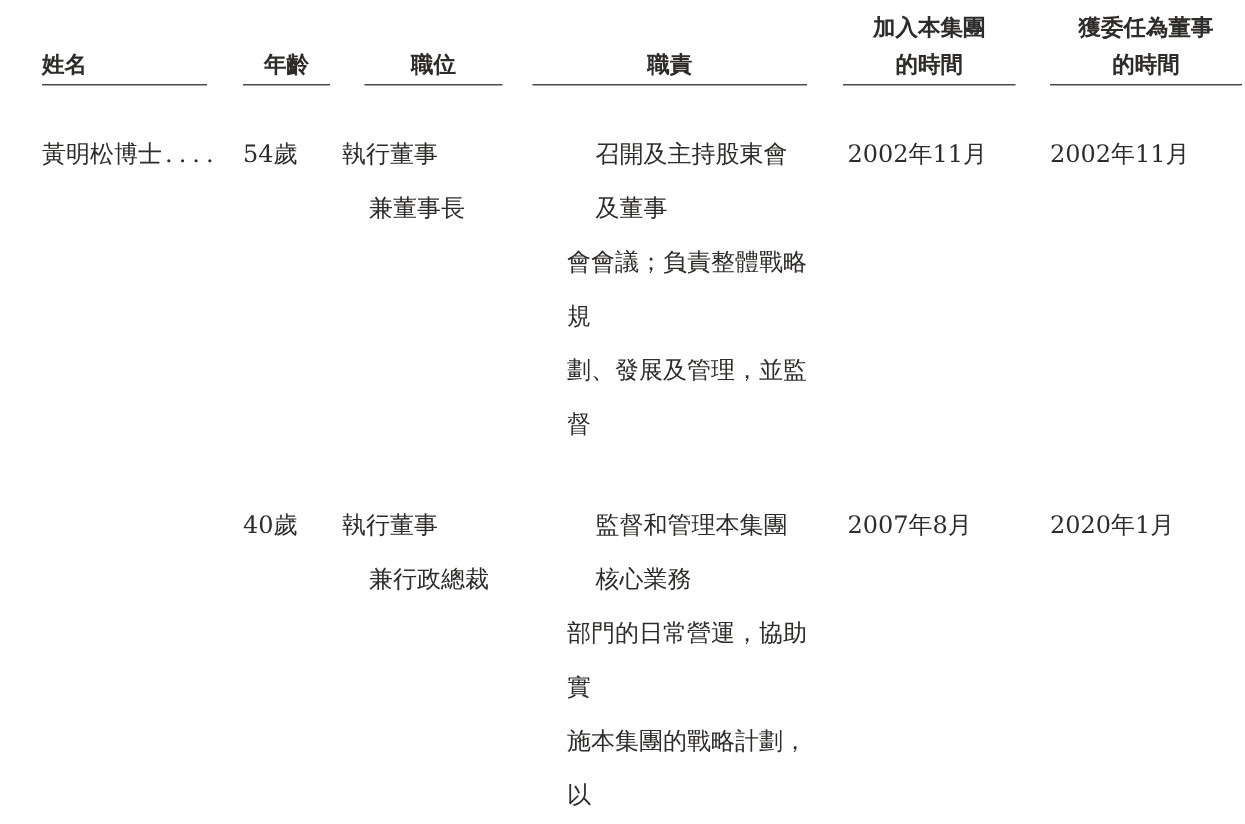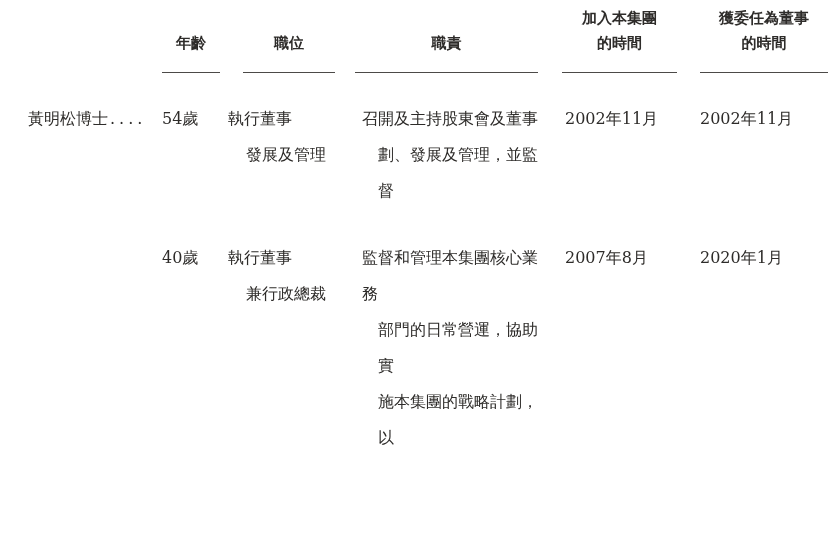--- a/index.html
+++ b/index.html
@@ -21,47 +21,50 @@
   .c5{grid-column:9}
   .c6{grid-column:11}
 
   
   .header{padding-top:6px;}
   .header .cell{
     display:flex;flex-direction:column;justify-content:flex-end;
     border-bottom:1.5px solid #4c4a48;
     font-family:"DejaVu Sans","Liberation Sans",sans-serif;
     font-weight:700;font-size:15px;line-height:25px;
-    padding-bottom:16px;
+    padding-bottom:0;
   }
   .header .c3{margin-left:15px;}
   .center{text-align:center;}
   .hline{display:block;}
 
   
   .body-row{font-size:16px;line-height:36px;}
   .first-row{margin-top:28px;}
   .body-row + .body-row{margin-top:31px;}
 
   .name-cell{white-space:nowrap;}
   .leader{letter-spacing:4px;margin-left:2px;}
   .age-cell{text-align:left;}
   .pos-line{display:block;}
   .pos-cont{margin-left:18px;}
   .duties-cell{padding-left:7px;}
-  .duty-line{display:block;}
+  .duty-line{display:block;margin-left:35px;}
   .duty-cont{margin-left:16px;}
   .joined-cell{padding-left:3px;}
 </style>
 </head>
 <body>
 
 <div class="page">
 
   <div class="grid header">
+    <div class="cell c1">
+      <span class="hline">姓名</span>
+    </div>
     <div class="cell c2 center">
       <span class="hline">年齡</span>
     </div>
     <div class="cell c3 center">
       <span class="hline">職位</span>
     </div>
     <div class="cell c4 center">
       <span class="hline">職責</span>
     </div>
     <div class="cell c5 center">
@@ -74,24 +77,25 @@
     </div>
   </div>
 
   <div class="grid body-row first-row">
     <div class="cell c1 name-cell">
       <span>黃明松博士</span><span class="leader">....</span>
     </div>
     <div class="cell c2 age-cell">54歲</div>
     <div class="cell c3">
       <span class="pos-line">執行董事</span>
-      <span class="pos-line pos-cont">發展及管理</span>
+      <span class="pos-line pos-cont">兼董事長</span>
     </div>
     <div class="cell c4 duties-cell">
       <span class="duty-line">召開及主持股東會及董事</span>
+      <span class="duty-line duty-cont">會會議；負責整體戰略規</span>
       <span class="duty-line duty-cont">劃、發展及管理，並監督</span>
     </div>
     <div class="cell c5 joined-cell">2002年11月</div>
     <div class="cell c6">2002年11月</div>
   </div>
 
   <div class="grid body-row">
     <div class="cell c2 age-cell">40歲</div>
     <div class="cell c3">
       <span class="pos-line">執行董事</span>

